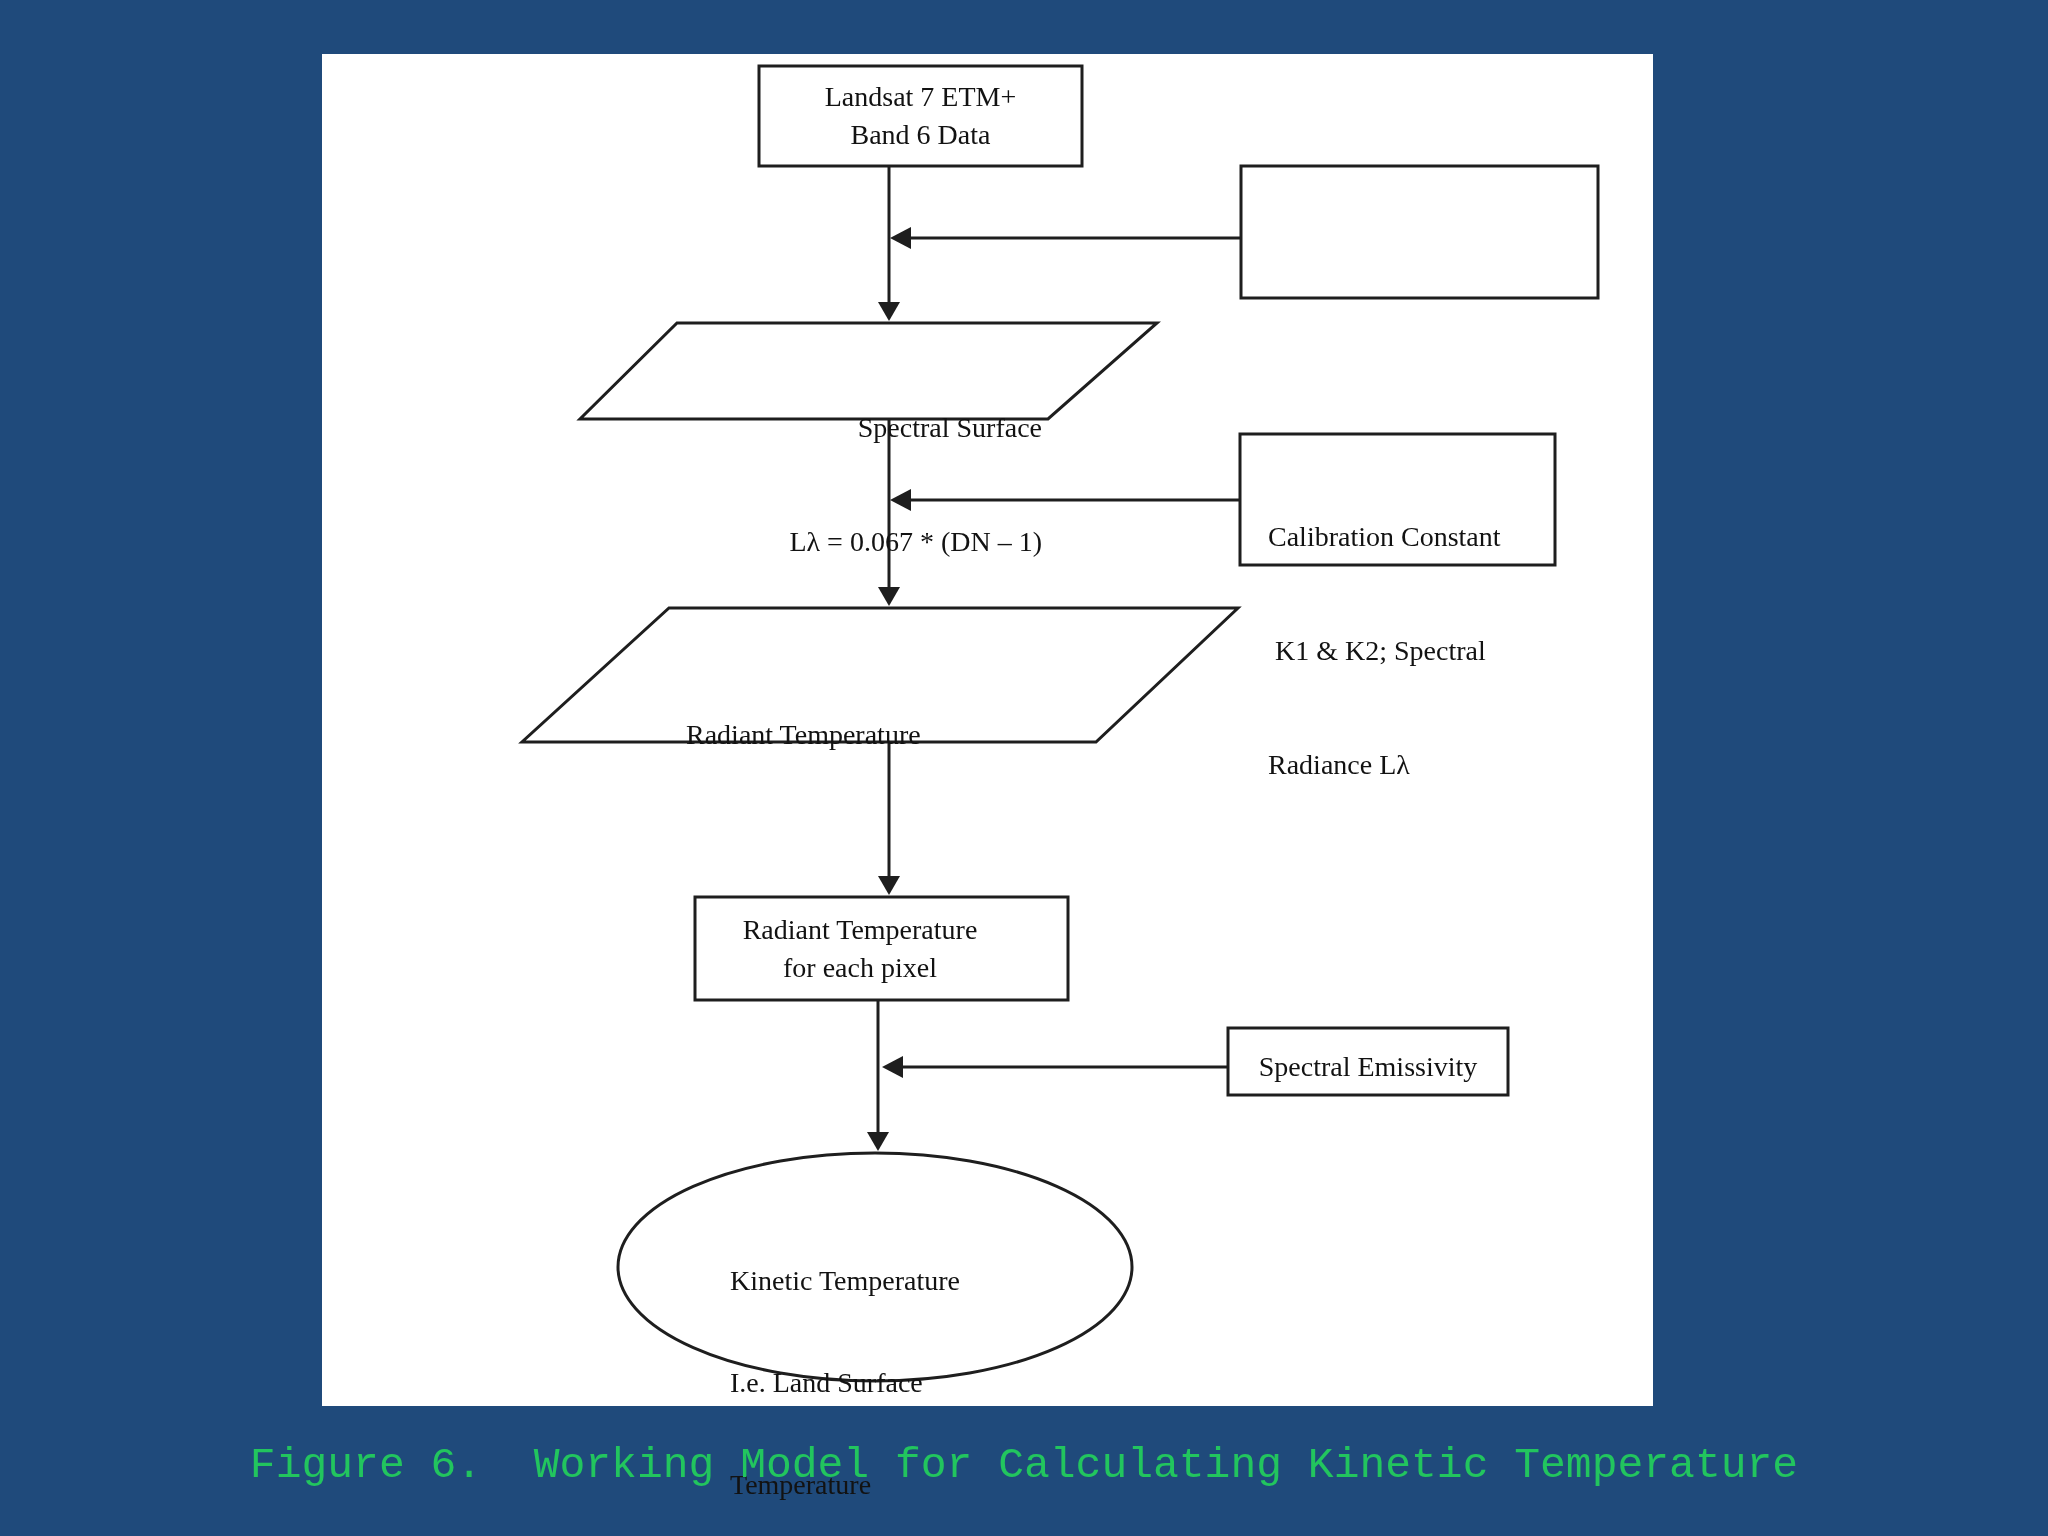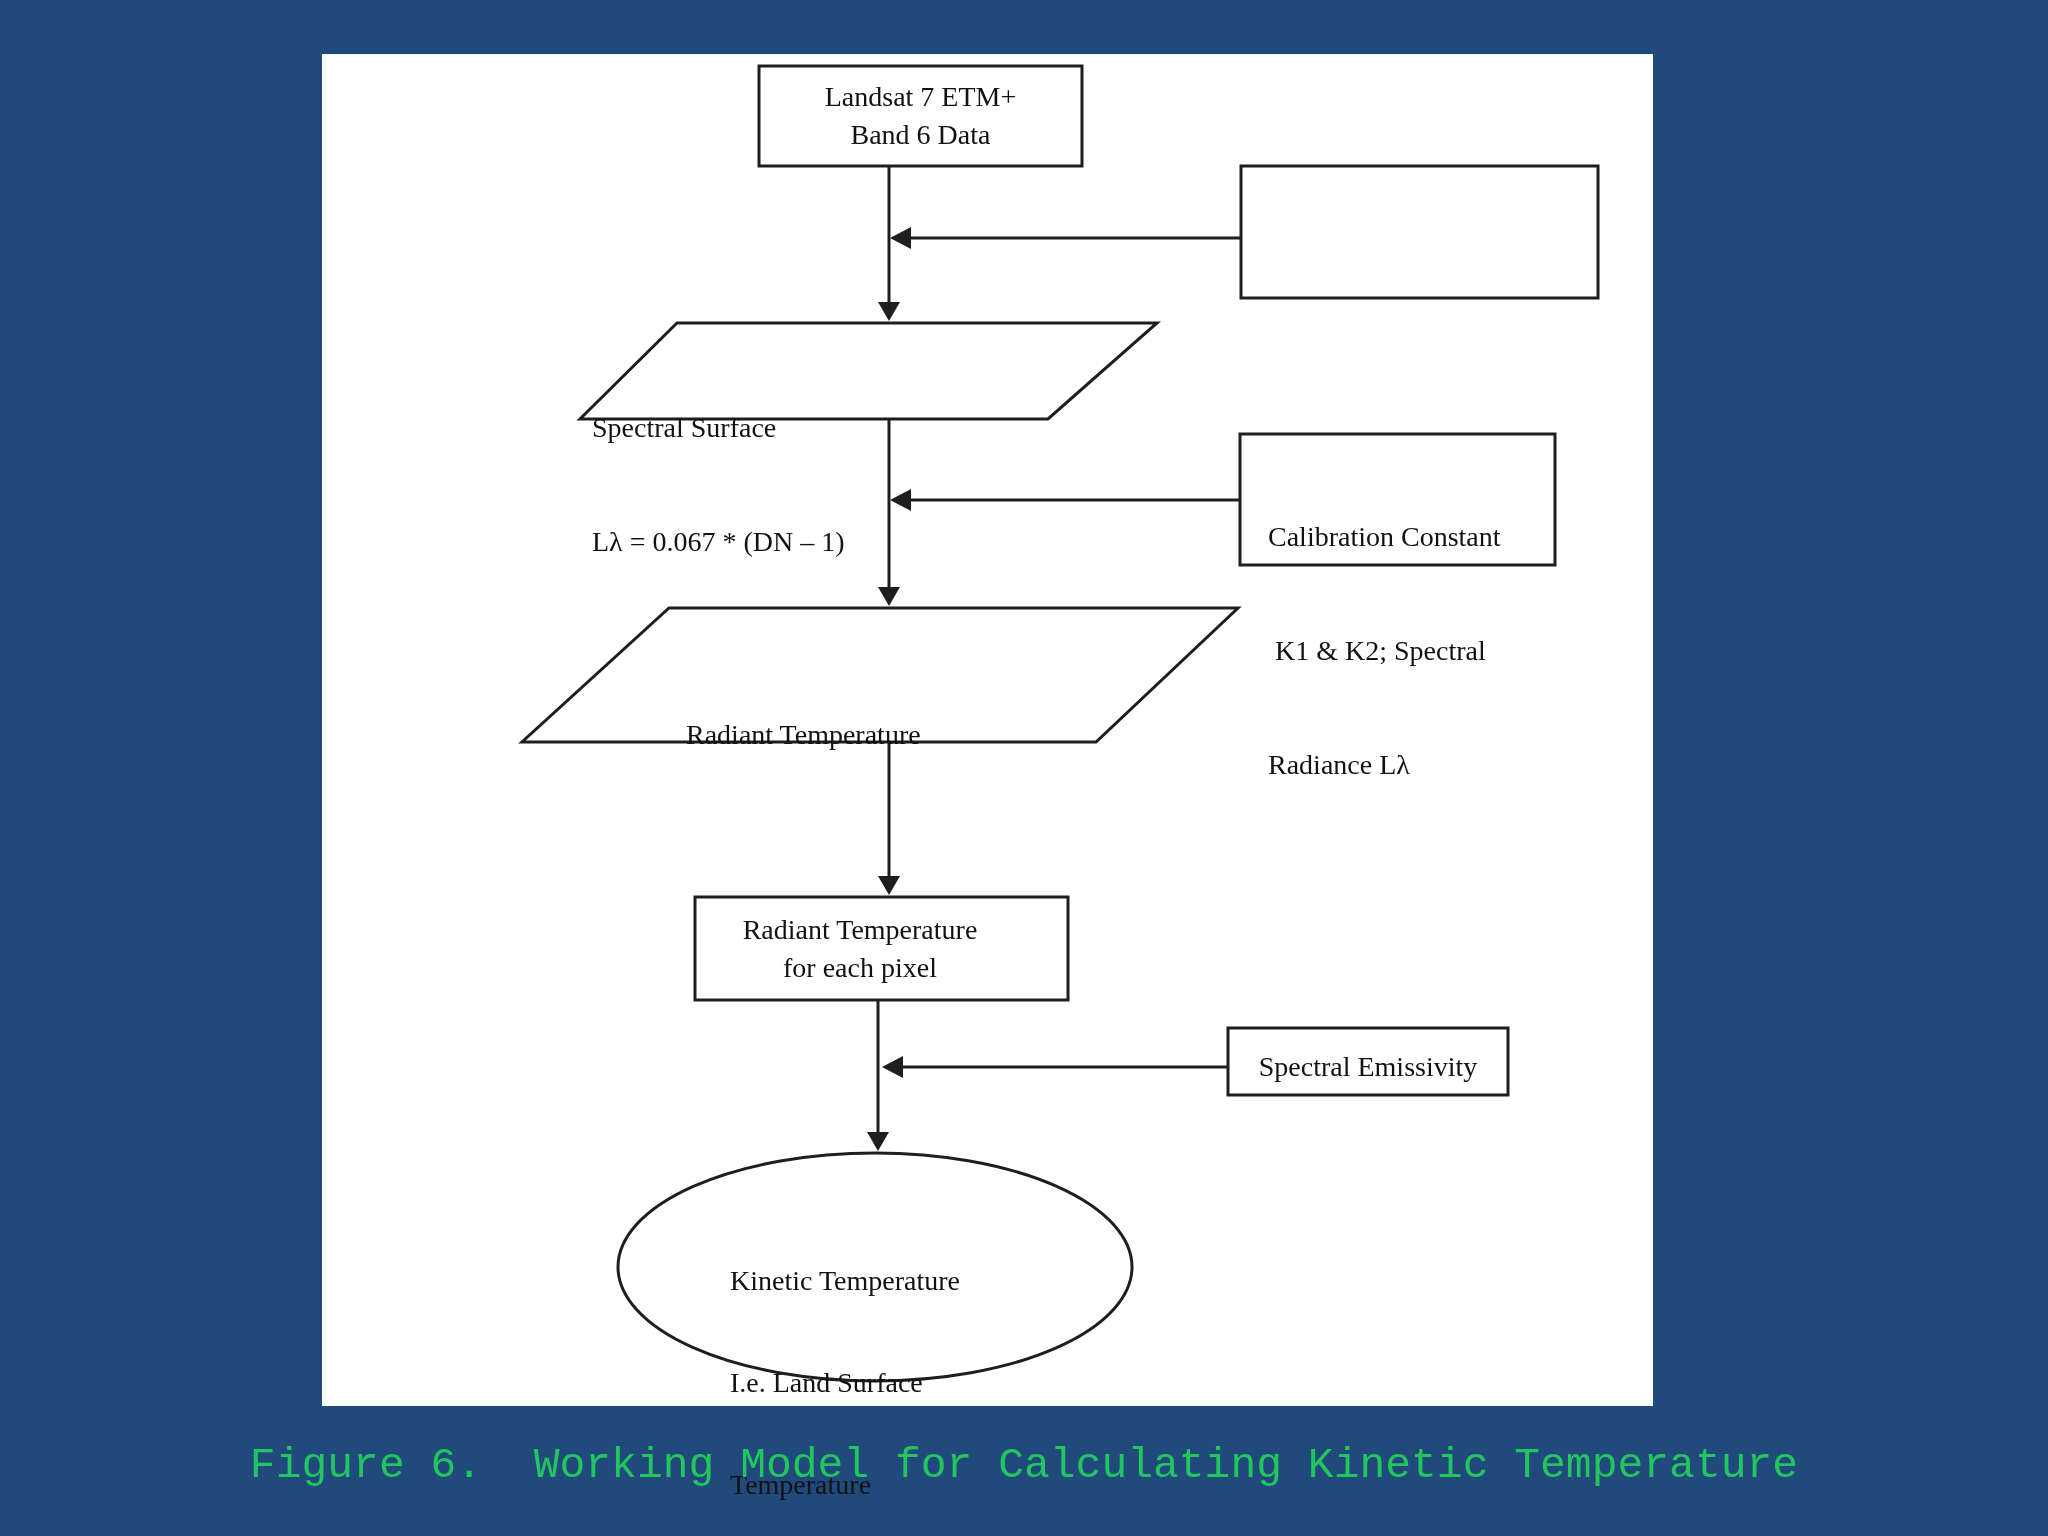--- a/index.html
+++ b/index.html
@@ -39,21 +39,21 @@
     fill: #1e1e1e;
     stroke: none;
   }
   .txt {
     position: absolute;
     color: #121212;
     font-size: 28px;
     line-height: 38px;
     white-space: pre-wrap;
   }
-  .txt.center { text-align: left; }
+  .txt.center { text-align: right; }
   .txt.vcenter {
     display: flex;
     flex-direction: column;
     justify-content: center;
     align-items: center;
   }
   .caption {
     position: absolute;
     left: 0;
     top: 1438px;

